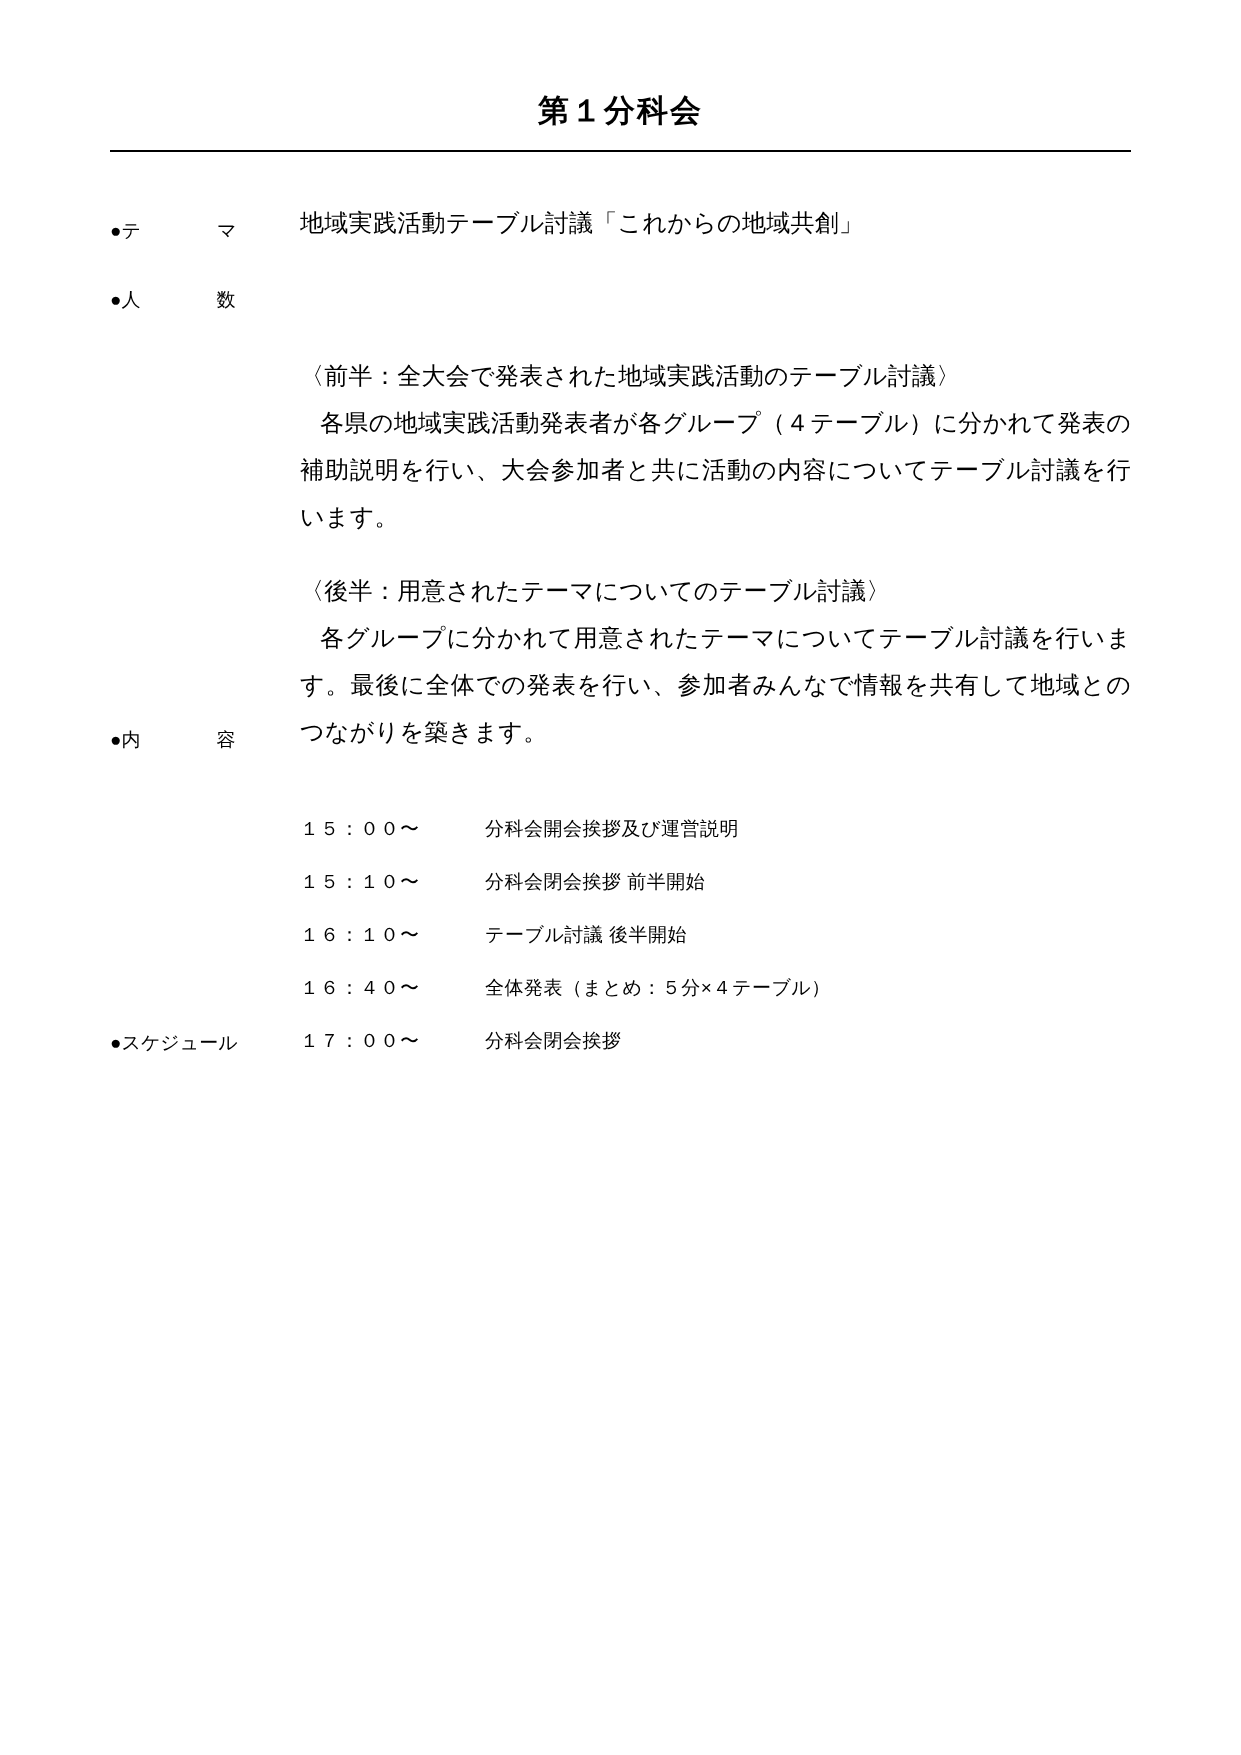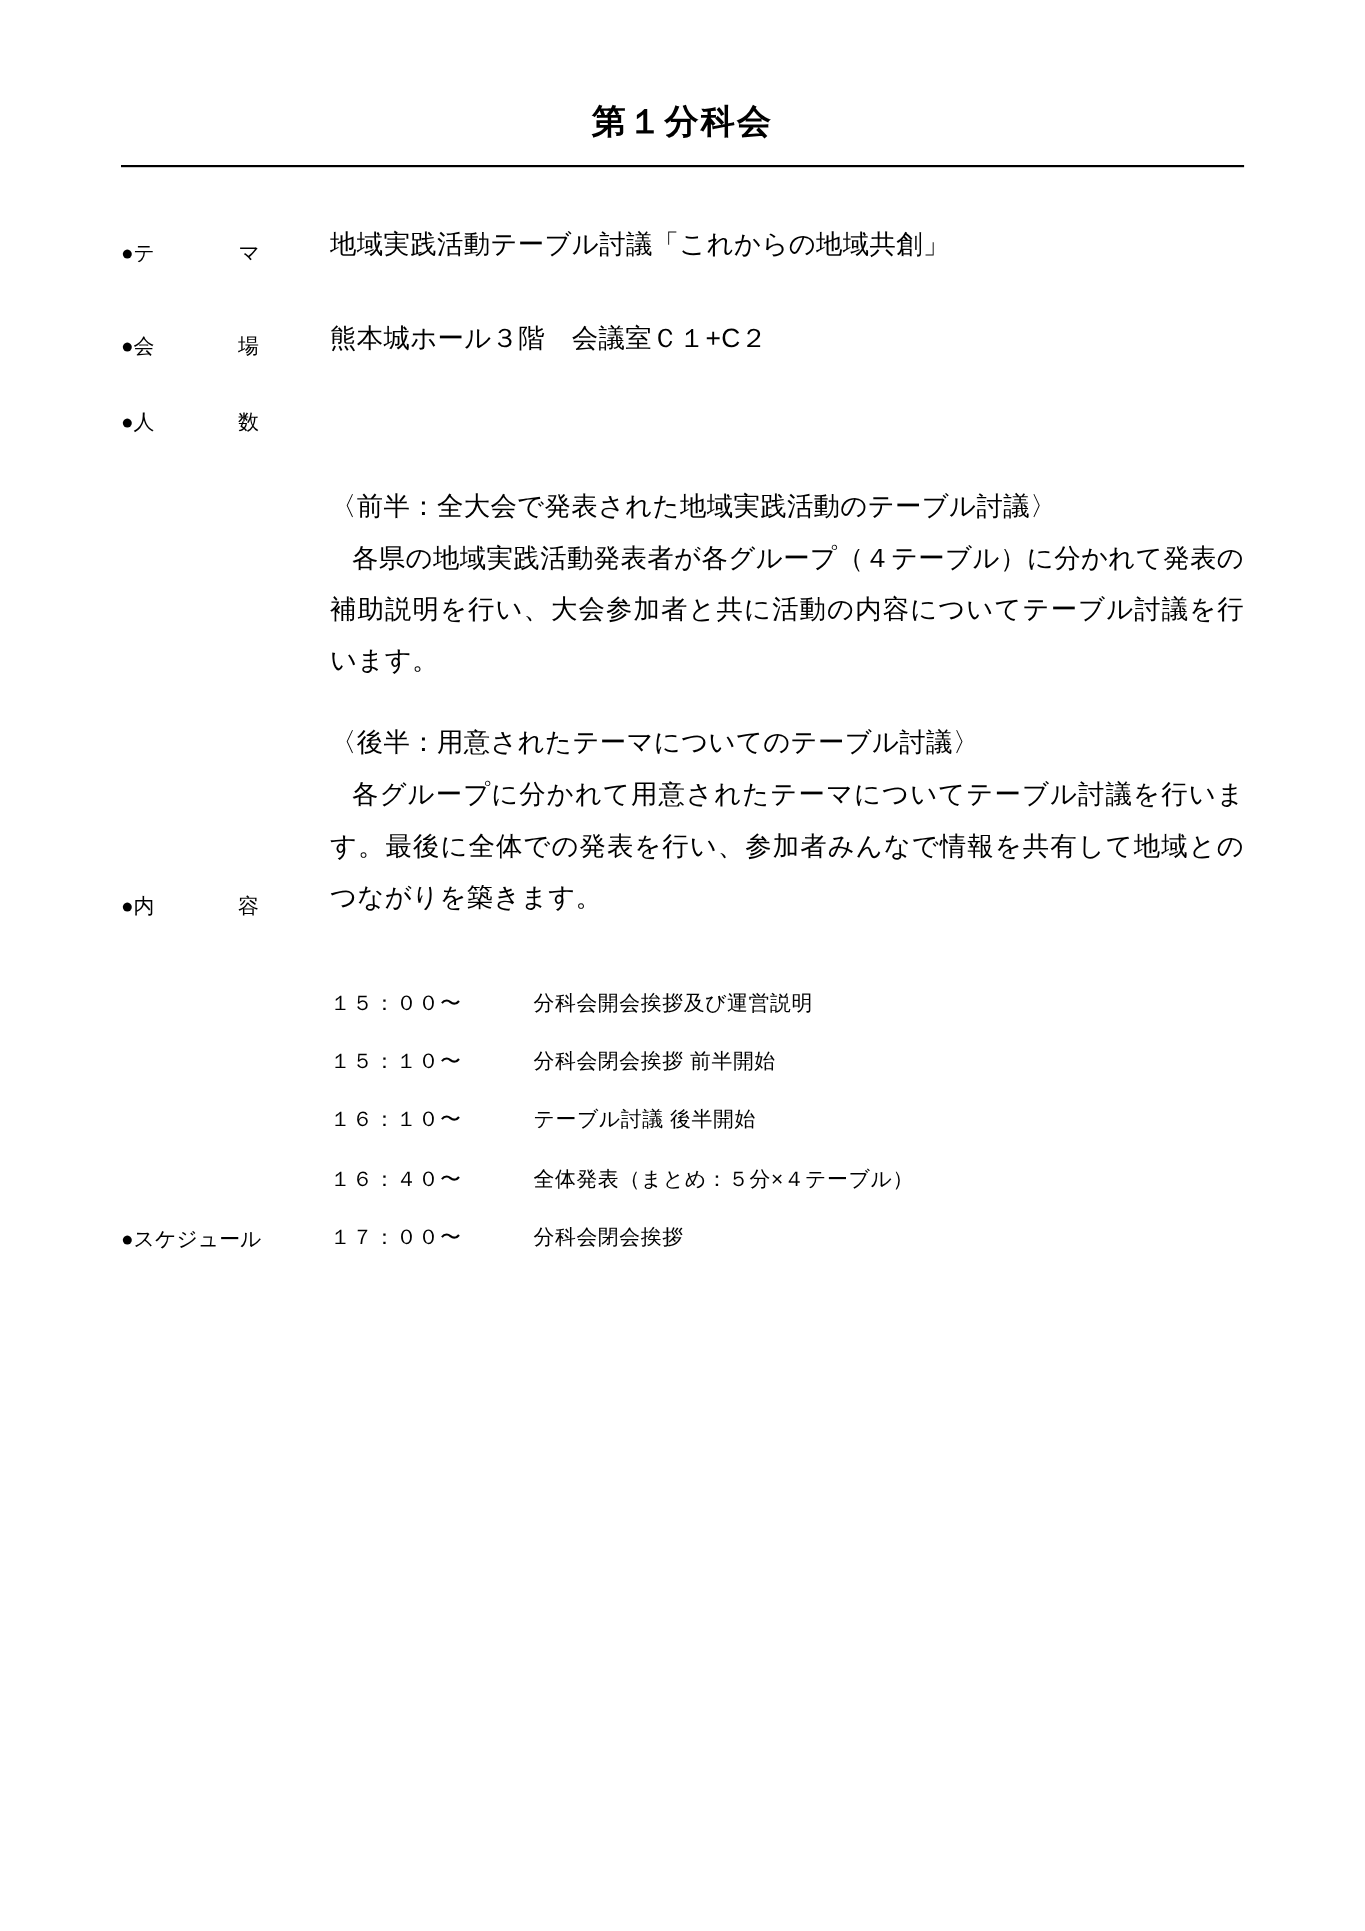--- a/index.html
+++ b/index.html
@@ -89,26 +89,20 @@
   <h1 class="doc-title">第１分科会</h1>
   <hr class="title-rule">
 
   <div class="row">
     <div class="row-label">●テ　　　　マ</div>
     <div class="row-body">
       <p class="para">地域実践活動テーブル討議「これからの地域共創」</p>
     </div>
   </div>
 
-  <div class="row">
-    <div class="row-label">●会　　　　場</div>
-    <div class="row-body">
-      <p class="para">熊本城ホール３階　会議室Ｃ１+C２</p>
-    </div>
-  </div>
 
   <div class="row">
     <div class="row-label">●人　　　　数</div>
   </div>
 
   <div class="row">
     <div class="row-label">●内　　　　容</div>
     <div class="row-body">
       <p class="para">〈前半：全大会で発表された地域実践活動のテーブル討議〉</p>
       <p class="para indent">各県の地域実践活動発表者が各グループ（４テーブル）に分かれて発表の補助説明を行い、大会参加者と共に活動の内容についてテーブル討議を行います。</p>

